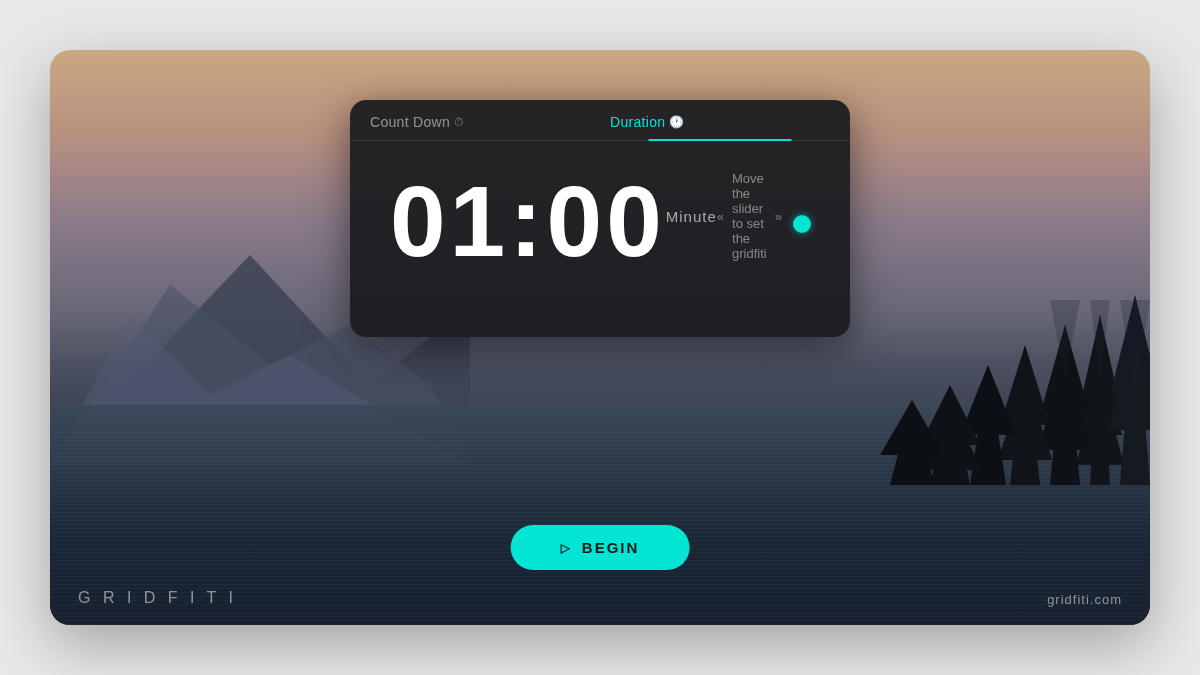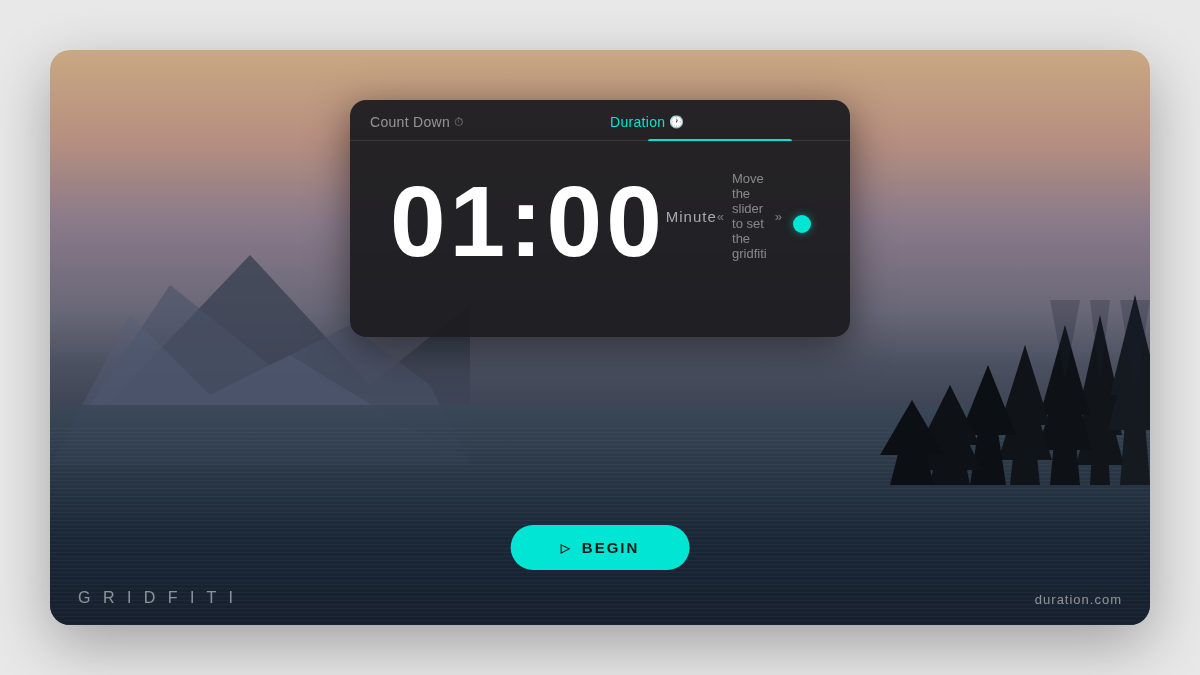--- a/index.html
+++ b/index.html
@@ -322,21 +322,21 @@
     <polygon points="50,340 82,285 114,340" fill="#0c1014"></polygon>
 
     <g opacity="0.25" transform="translate(0,370) scale(1,-0.5)">
       <polygon points="260,370 270,200 280,370" fill="#1a2030"></polygon>
       <polygon points="290,370 305,180 320,370" fill="#1a2030"></polygon>
       <polygon points="220,370 235,210 250,370" fill="#1a2030"></polygon>
     </g>
   </svg>
 
   <div class="brand-left">G R I D F I T I</div>
-  <div class="brand-right">duration.com</div>
+  <div class="brand-right">gridfiti.com</div>
 
   <div class="main-panel">
 
     <div class="tab-bar">
 
       <div class="tab">
         <span class="tab-label">Count Down</span>
         <span class="tab-icon">⏱</span>
       </div>
 

